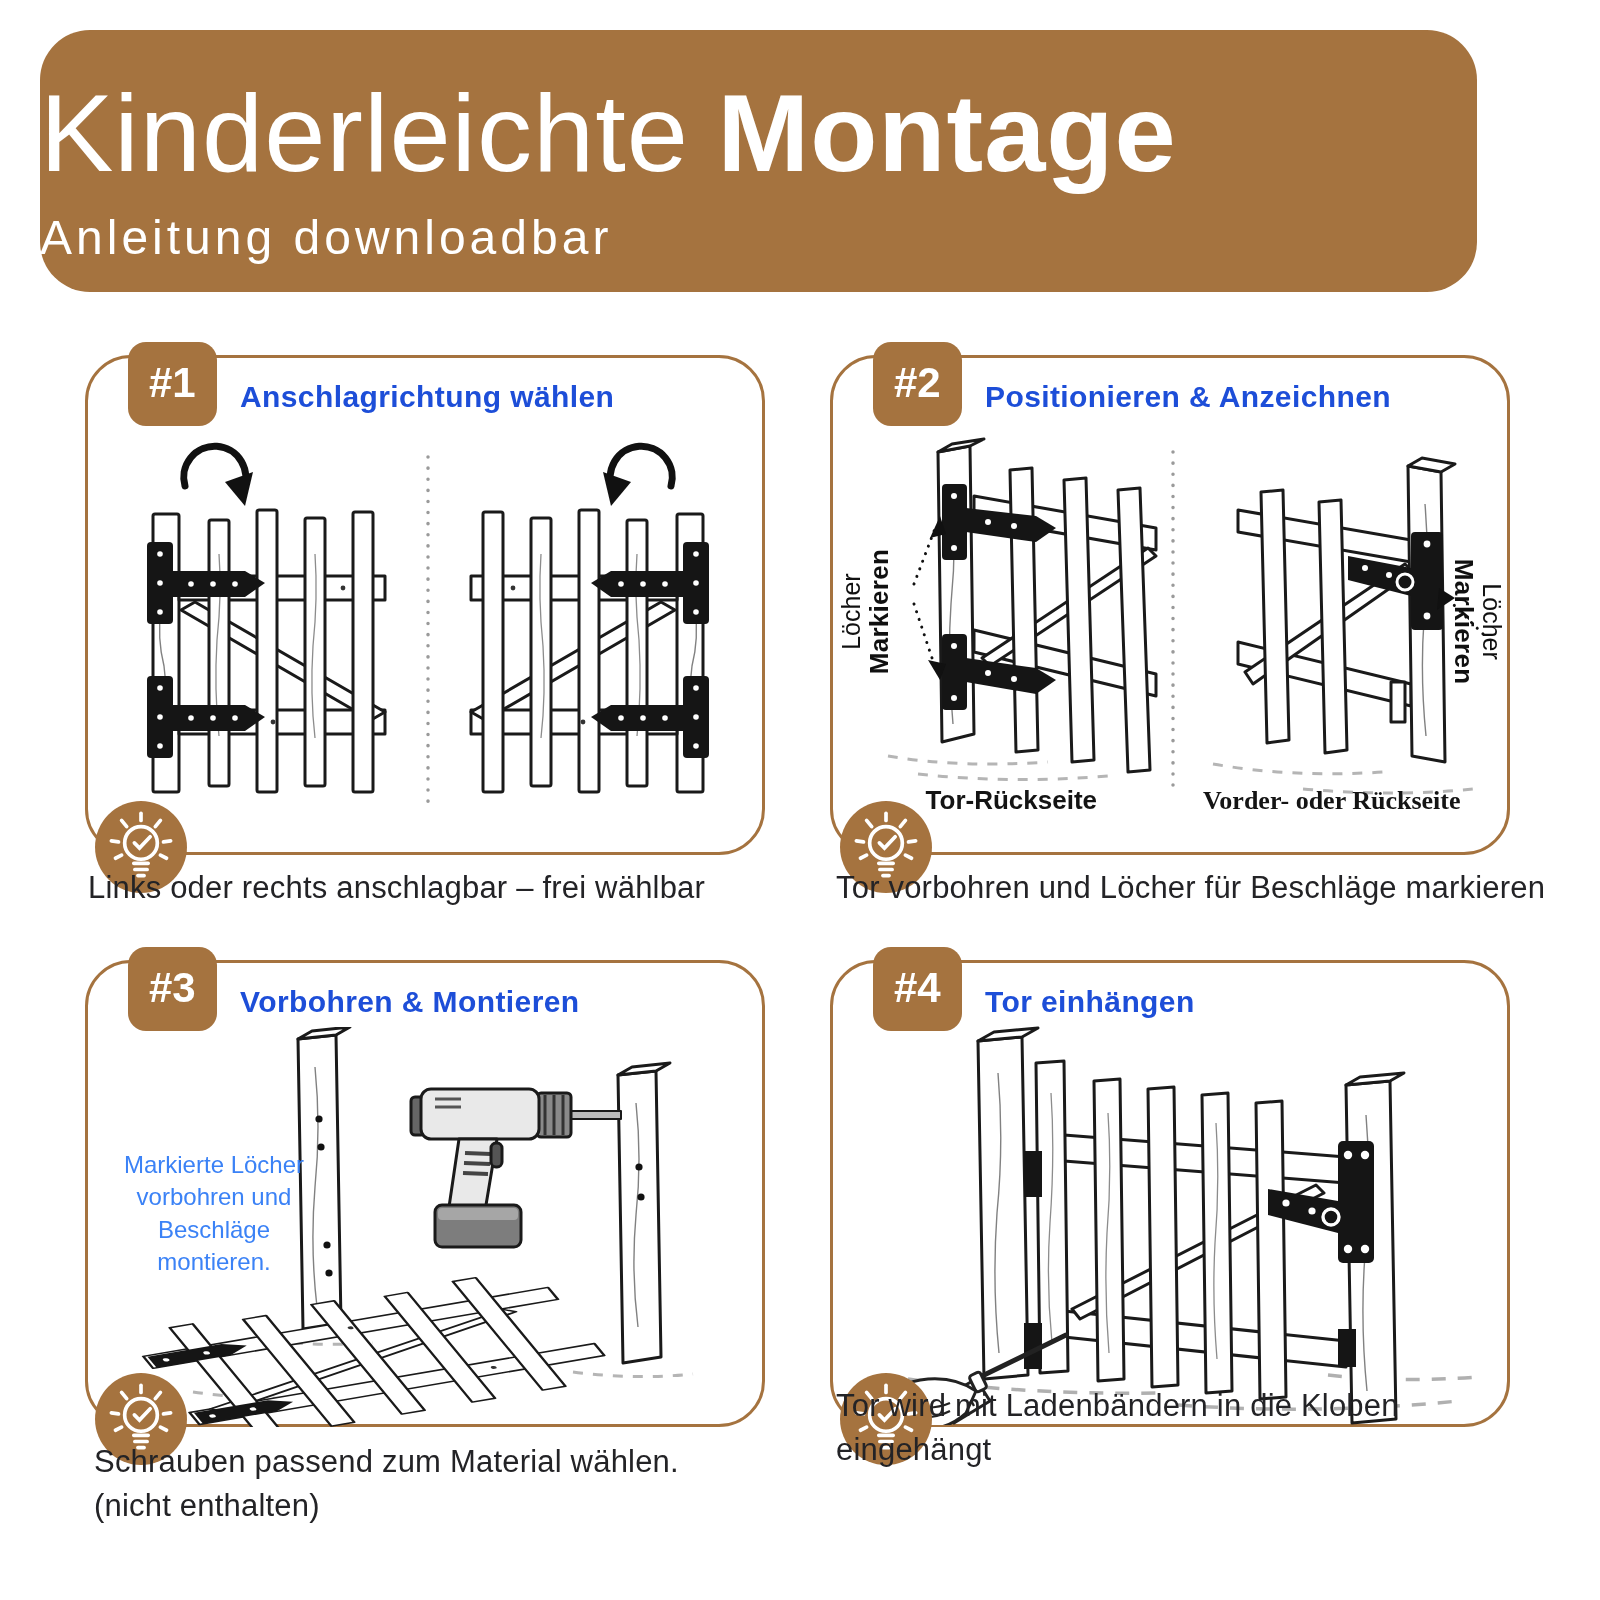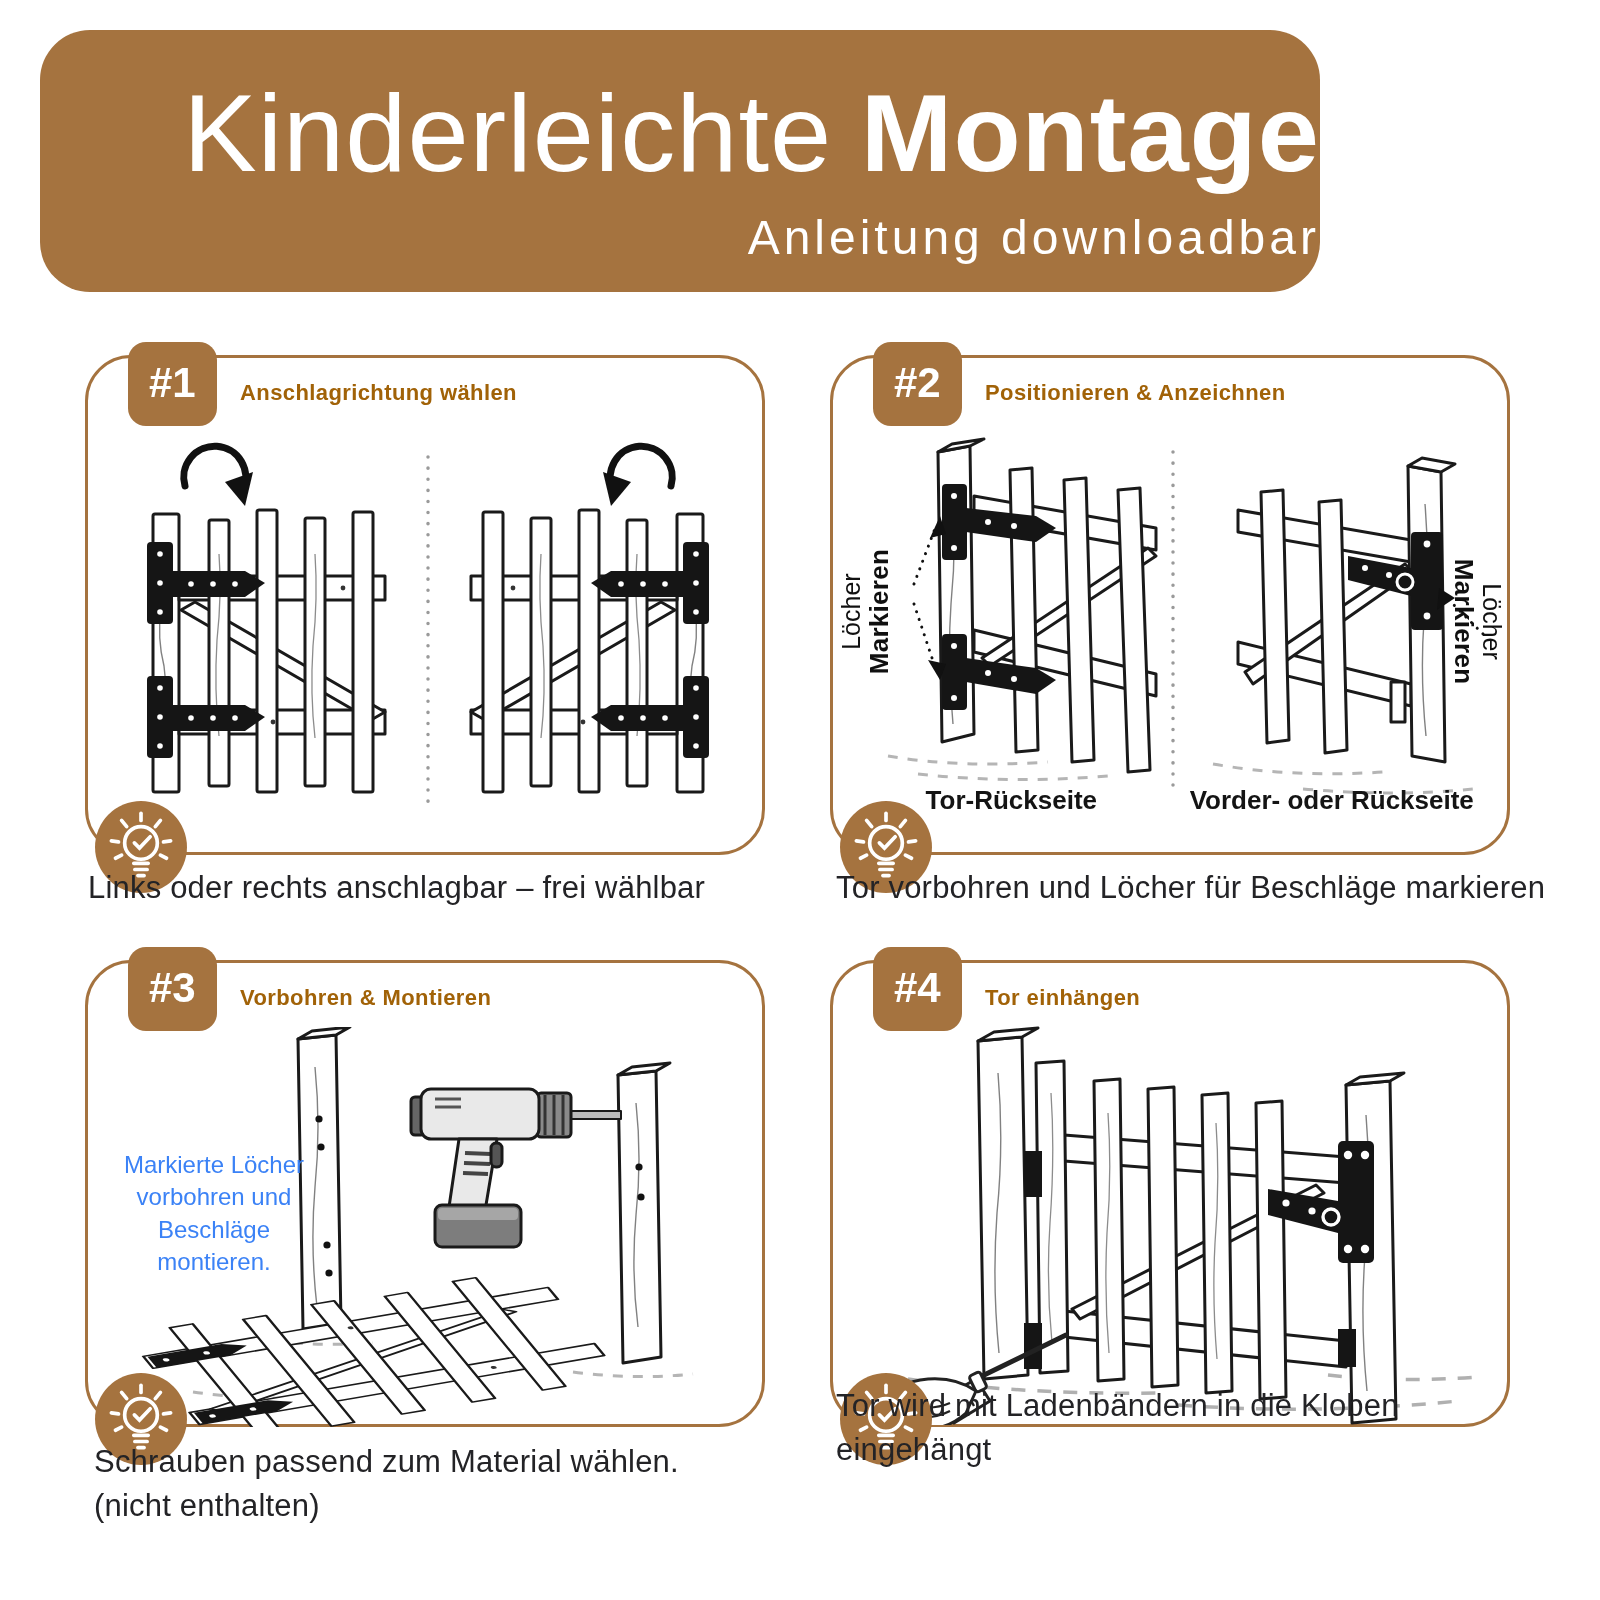--- a/index.html
+++ b/index.html
@@ -9,22 +9,22 @@
   }
   *{box-sizing:border-box;}
   html,body{margin:0;padding:0;}
   body{
     width:1600px;height:1600px;position:relative;background:#ffffff;
     font-family:"Liberation Sans","DejaVu Sans",sans-serif;color:var(--ink);
     overflow:hidden;
   }
   
   .banner{
-    position:absolute;left:40px;top:30px;width:1280px;height:262px;
-    background:var(--brown);border-radius:50px;color:#fff;text-align:right;
+    position:absolute;left:40px;top:30px;width:1437px;height:262px;
+    background:var(--brown);border-radius:50px;color:#fff;text-align:left;
   }
   .banner .title{margin-top:48px;font-size:110px;line-height:1;font-weight:400;letter-spacing:1px;white-space:nowrap;}
   .banner .title .t1{font-weight:400;margin-right:0.26em;}
   .banner .title .t2{font-weight:800;}
   .banner .subtitle{margin-top:22px;font-size:48px;font-weight:400;letter-spacing:4px;color:#ffffff;}
 
   
   .panel{
     position:absolute;width:680px;background:#fff;
     border:3px solid var(--brown);border-radius:46px;
@@ -35,21 +35,21 @@
   #panel4{left:830px;top:960px;height:467px;}
 
   .badge{
     position:absolute;top:-16px;left:40px;
     background:var(--brown);color:#fff;
     font-size:42px;font-weight:700;line-height:1;
     padding:20px 21px 22px;border-radius:18px;
   }
   .ptitle{
     position:absolute;top:22px;left:152px;
-    font-size:22px;font-weight:700;letter-spacing:.4px;color:#a16207;white-space:nowrap;
+    font-size:30px;font-weight:700;letter-spacing:.4px;color:#1d4ed8;white-space:nowrap;
   }
   .illo{position:absolute;}
   #panel1 .illo{top:84px;left:25px;width:630px;height:380px;}
   #panel2 .illo{top:76px;left:15px;width:650px;height:400px;}
   #panel3 .illo{top:64px;left:15px;width:650px;height:400px;}
   #panel4 .illo{top:60px;left:15px;width:650px;height:402px;}
 
   .bulb{position:absolute;left:6px;bottom:-42px;width:94px;height:94px;}
 
   .caption{
@@ -64,21 +64,21 @@
   
   .vlabel{
     position:absolute;display:flex;flex-direction:column;align-items:center;
     line-height:1.12;font-size:25px;color:#101010;white-space:nowrap;
   }
   .vlabel .l2{font-weight:700;font-size:26px;letter-spacing:.3px;}
   .vlabel-left{left:-30px;top:225px;transform:rotate(-90deg);}
   .vlabel-right{right:-34px;top:235px;transform:rotate(90deg);}
   .subcap{position:absolute;bottom:36px;font-weight:700;font-size:26px;color:#141414;text-align:center;}
   .subcap-left{left:30px;width:44%;}
-  .subcap-right{left:50%;width:48%;}
+  .subcap-right{left:50%;width:48%;font-family:Liberation Serif, serif;}
 
   
   .note{
     position:absolute;left:22px;top:186px;width:208px;text-align:center;
     font-size:24px;line-height:1.35;color:#3b82f6;white-space:pre-line;
   }
   svg{display:block;}
 </style>
 </head>
 <body>

